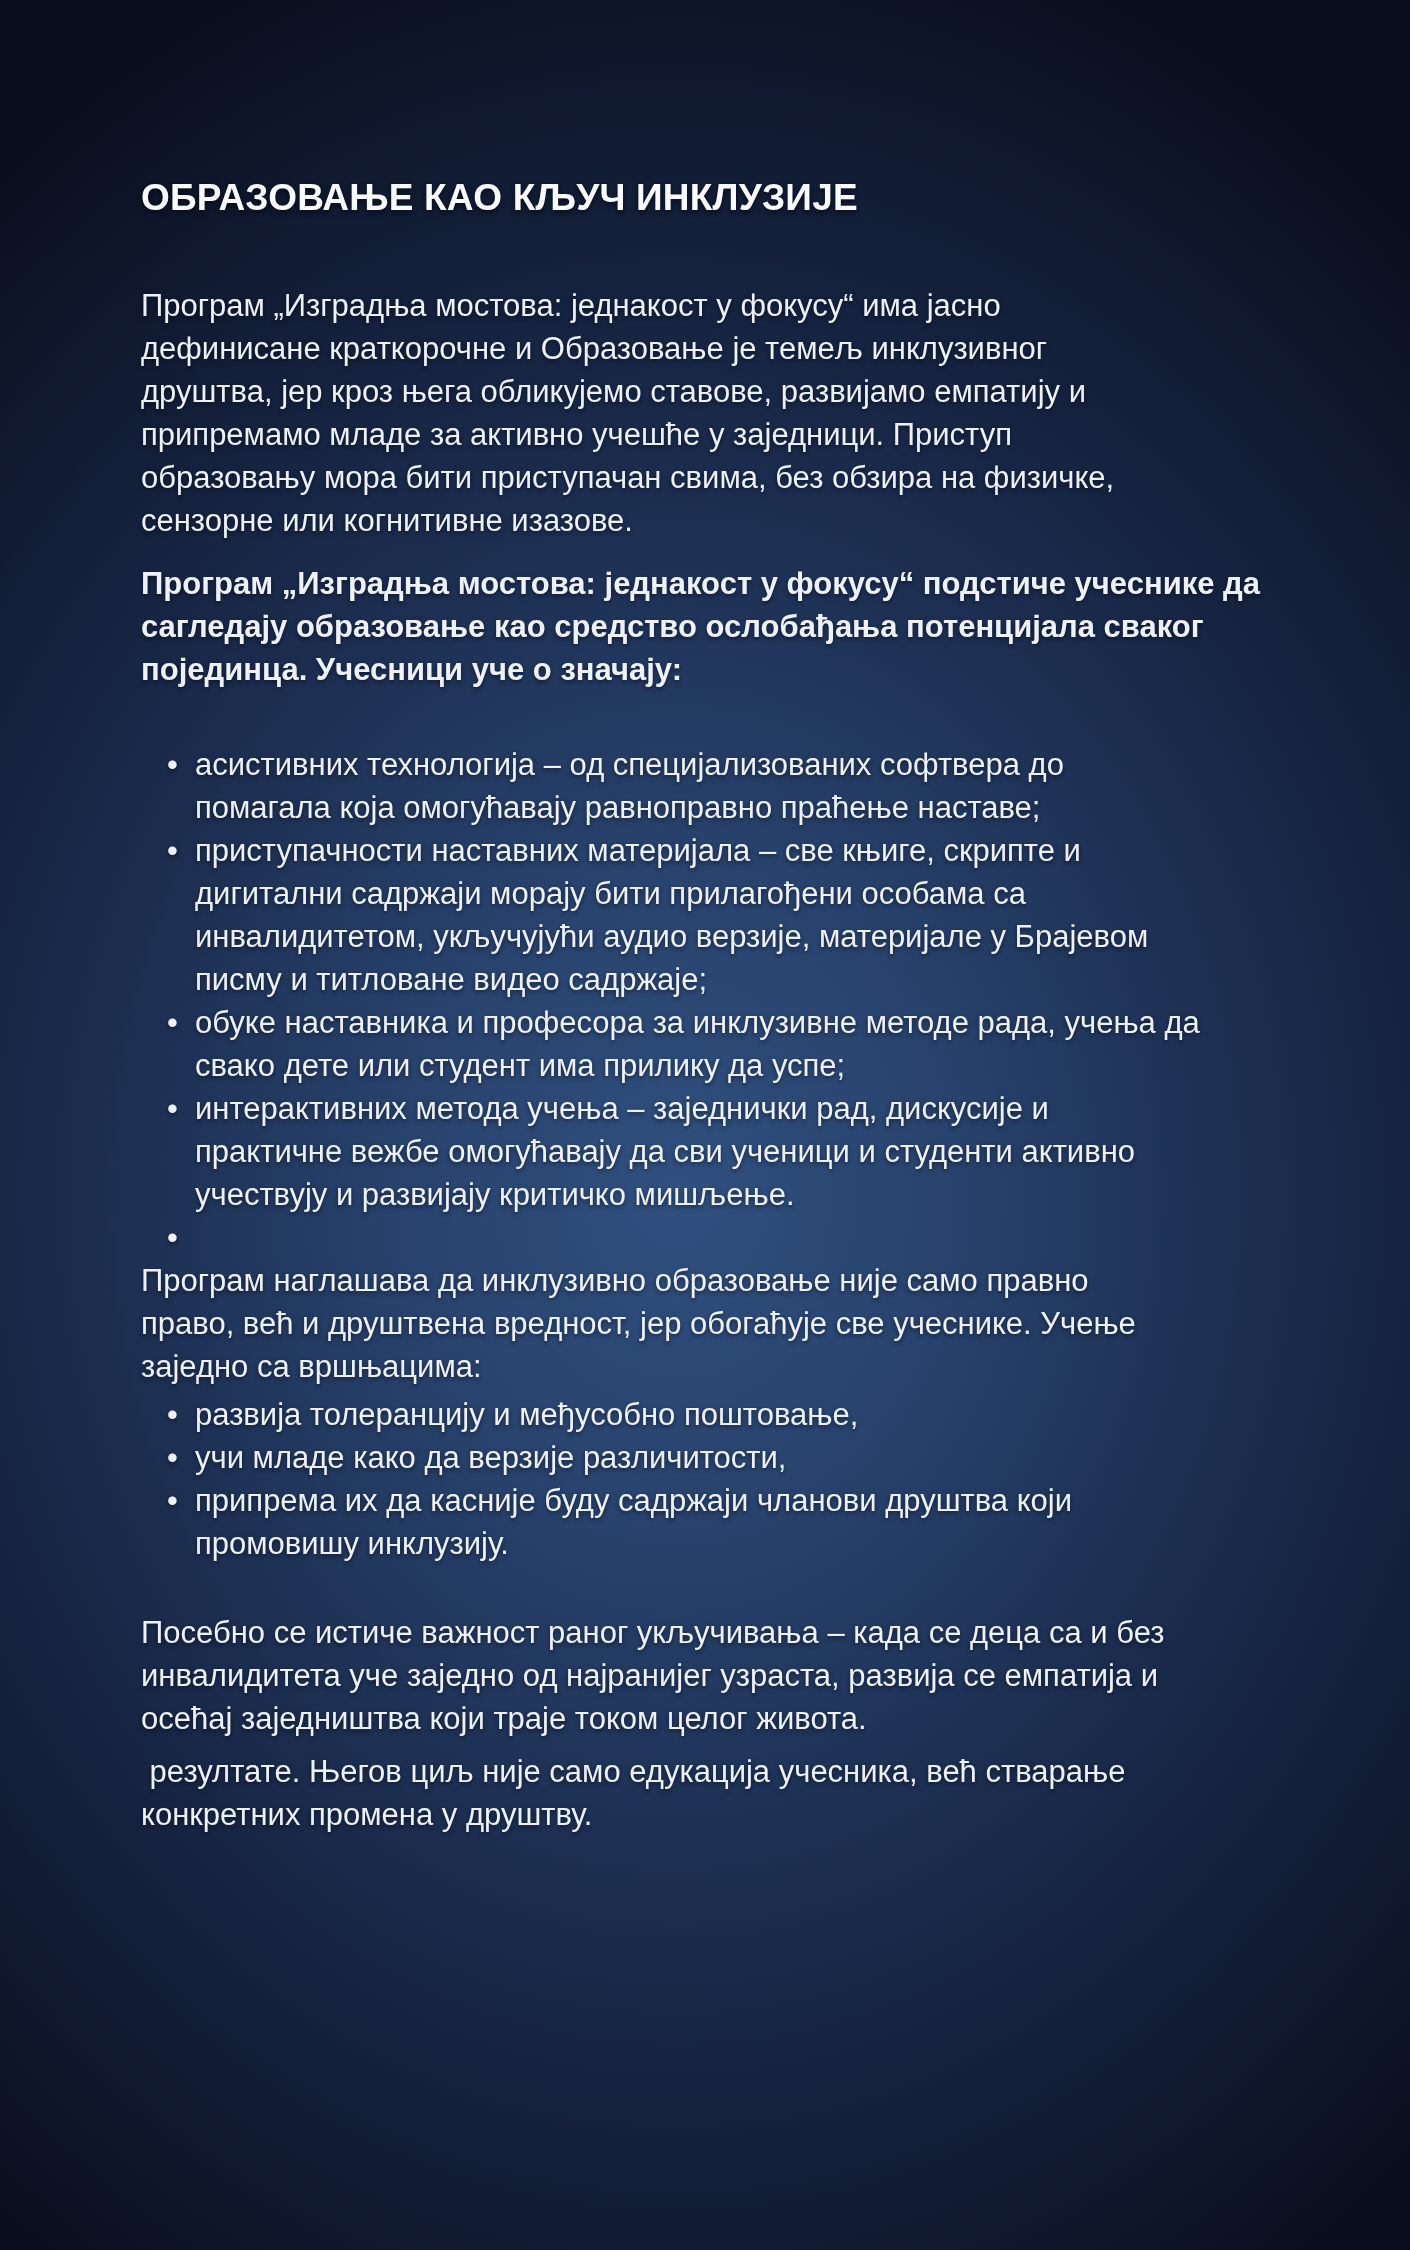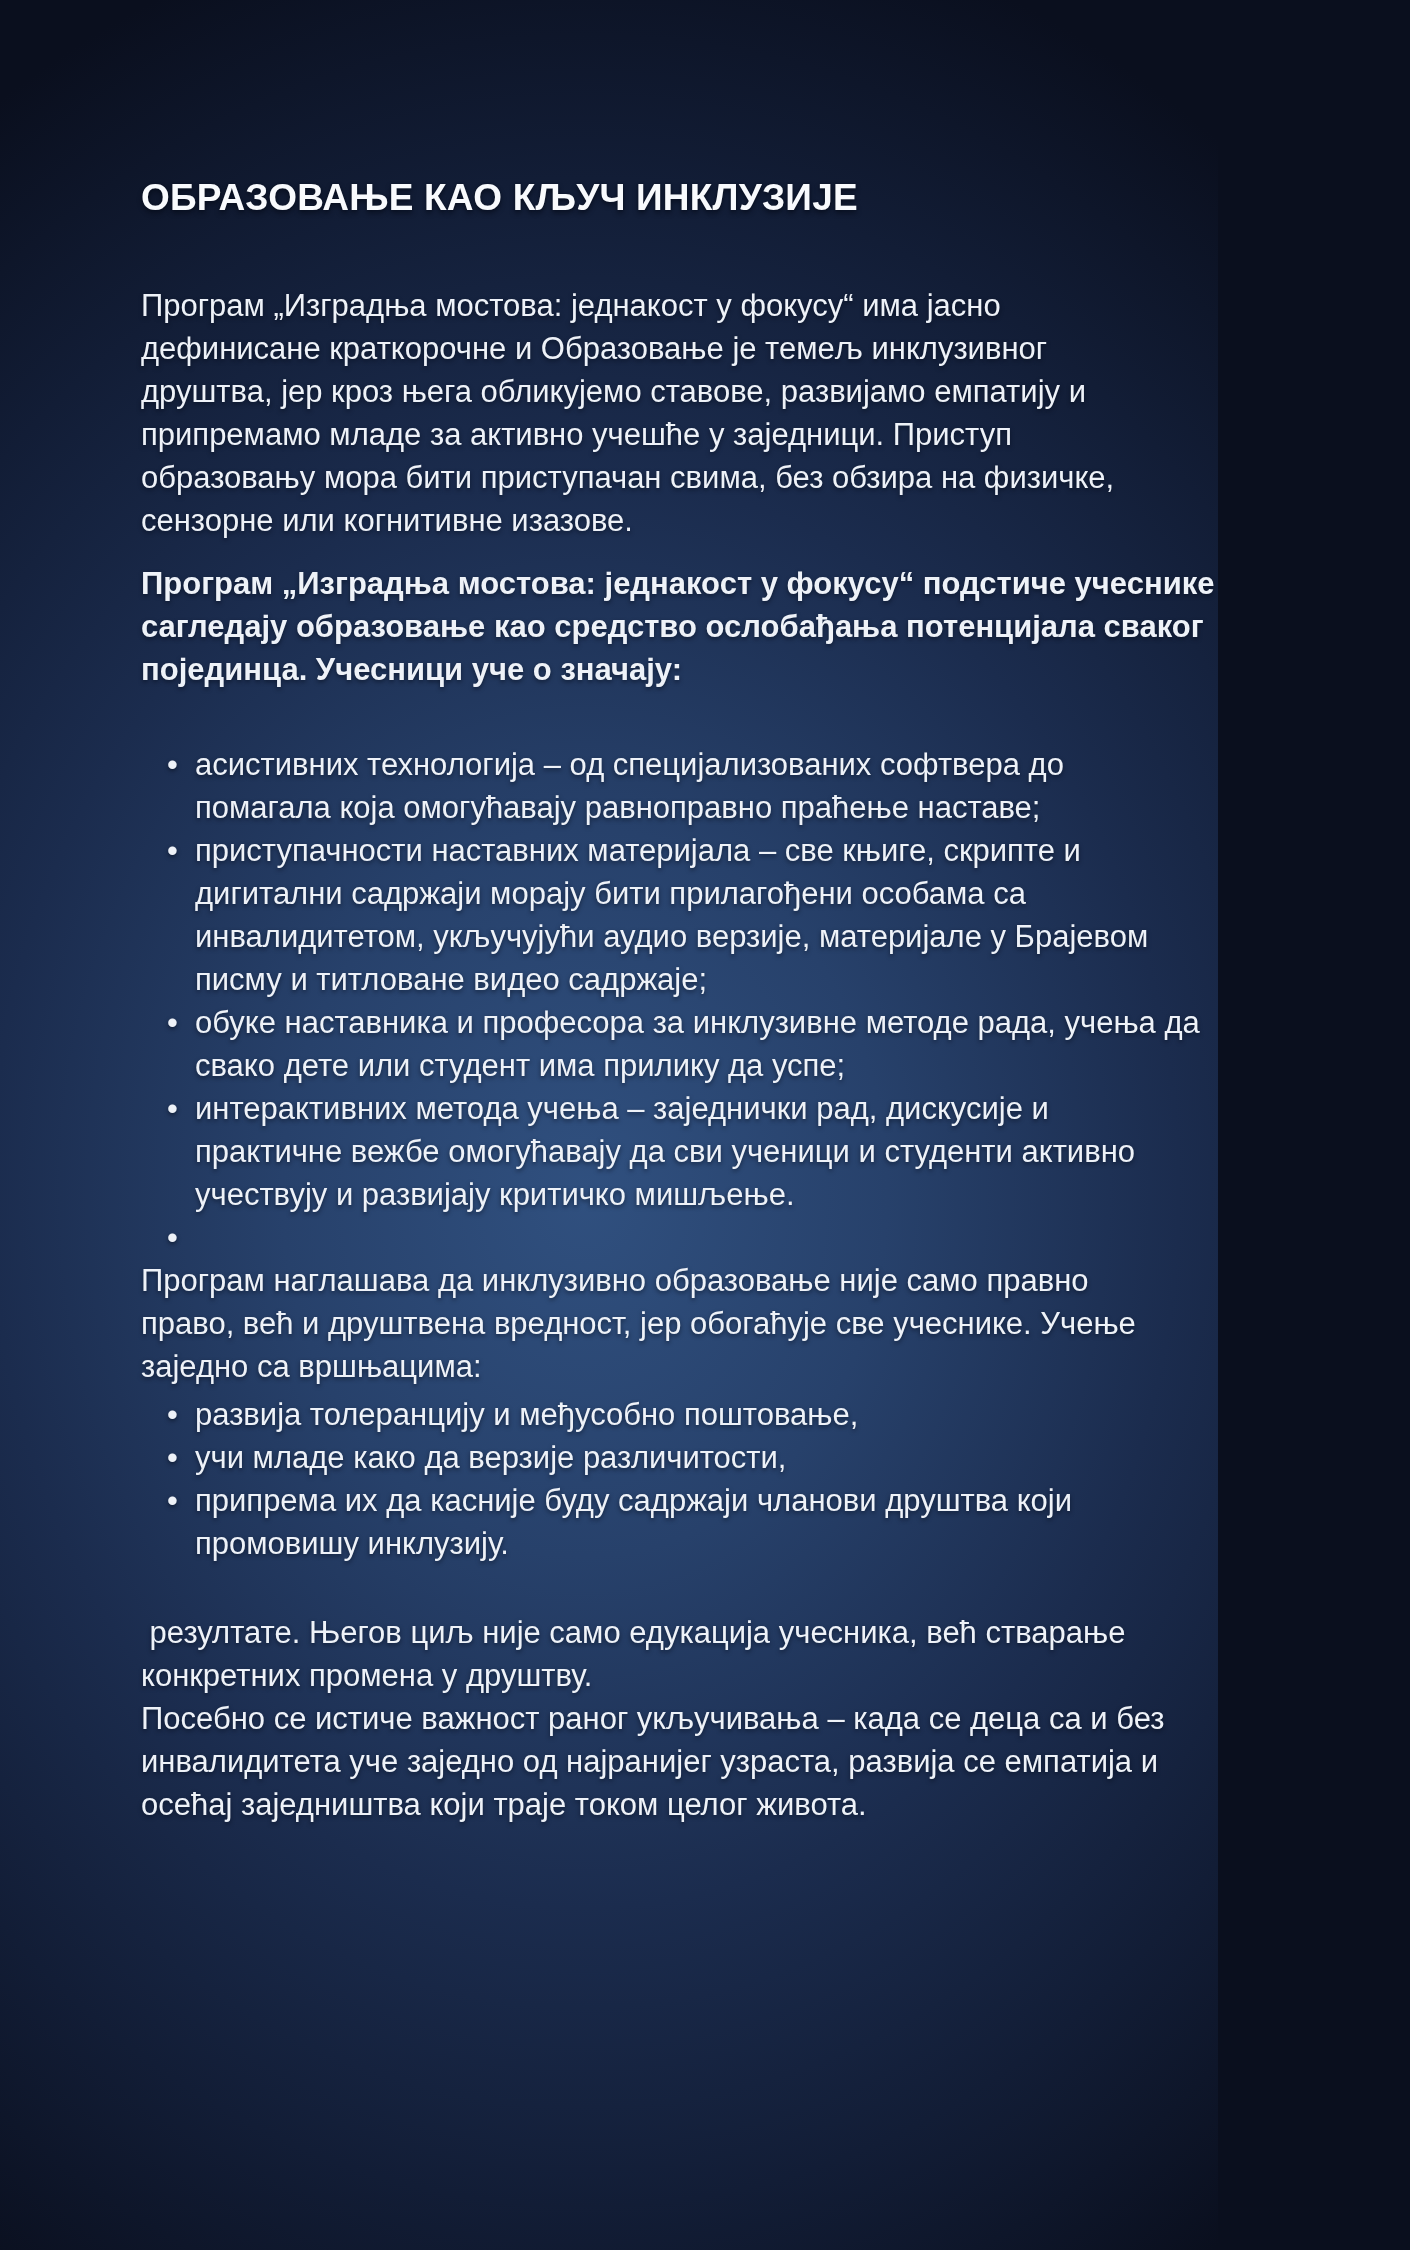--- a/index.html
+++ b/index.html
@@ -2,21 +2,21 @@
 <html><head>
 <meta charset="utf-8">
 <style>
   html, body {
     margin: 0;
     padding: 0;
     background: #0a0f1e;
   }
   .slide {
     position: relative;
-    width: 1218px;
+    width: 1410px;
     height: 2250px;
     overflow: hidden;
     background:
       radial-gradient(1080px 1300px ellipse at 48% 53%,
         #30507f 0%,
         #27416b 28%,
         #1b2c4e 55%,
         #121d36 78%,
         #0a0f1e 100%);
     font-family: "Liberation Sans", "DejaVu Sans", sans-serif;
@@ -114,21 +114,21 @@
 право, већ и друштвена вредност, јер обогаћује све учеснике. Учење
 заједно са вршњацима:</p>
 
     <ul class="bullets second">
       <li>развија толеранцију и међусобно поштовање,</li>
       <li>учи младе како да верзије различитости,</li>
       <li>припрема их да касније буду садржаји чланови друштва који
 промовишу инклузију.</li>
     </ul>
 
-    <p class="para p5">&nbsp;резултате. Његов циљ није само едукација учесника, већ стварање
-конкретних промена у друштву.</p>
-
     <p class="para p4">Посебно се истиче важност раног укључивања – када се деца са и без
 инвалидитета уче заједно од најранијег узраста, развија се емпатија и
 осећај заједништва који траје током целог живота.</p>
+
+    <p class="para p5">&nbsp;резултате. Његов циљ није само едукација учесника, већ стварање
+конкретних промена у друштву.</p>
 
   </div>
 </div>
 
 </body></html>

